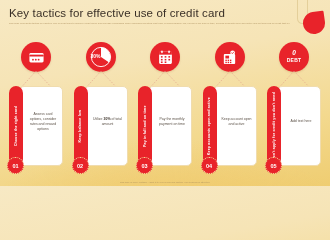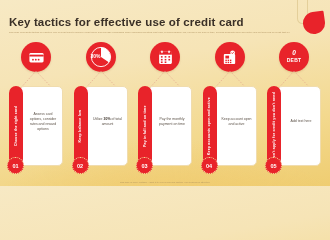--- a/index.html
+++ b/index.html
@@ -20,22 +20,22 @@
   }
   .deco-blob {
     position:absolute; top:12px; left:17px; width:22px; height:22px;
     background:#e8232a; border-radius:18px 2px 18px 18px;
     transform:rotate(-8deg);
   }
 
   
   .header { position:absolute; top:7px; left:9px; right:40px; }
   .title {
-    font-size:11.5px; color:#3a3027; font-weight:700;
-    letter-spacing:.15px; white-space:nowrap;margin-top:9px;
+    font-size:11.5px; color:#3a3027; font-weight:400;
+    letter-spacing:.15px; white-space:nowrap;
   }
   .subtitle {
     margin-top:3px; font-size:2.3px; line-height:3.4px; color:#b09463;
     letter-spacing:.06px; white-space:nowrap; overflow:hidden;
   }
 
   
   .board {
     position:absolute; left:6px; right:6px; top:42px; height:130px;
     display:flex; justify-content:space-between;

